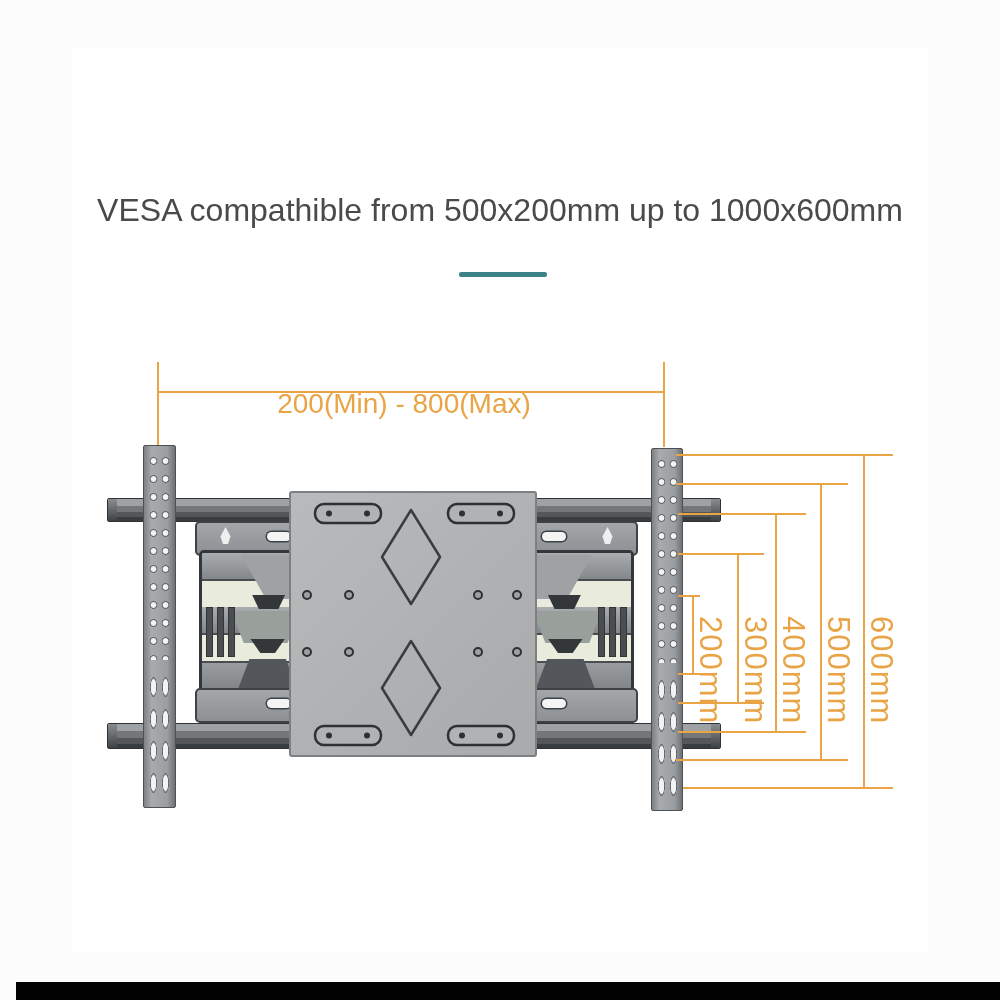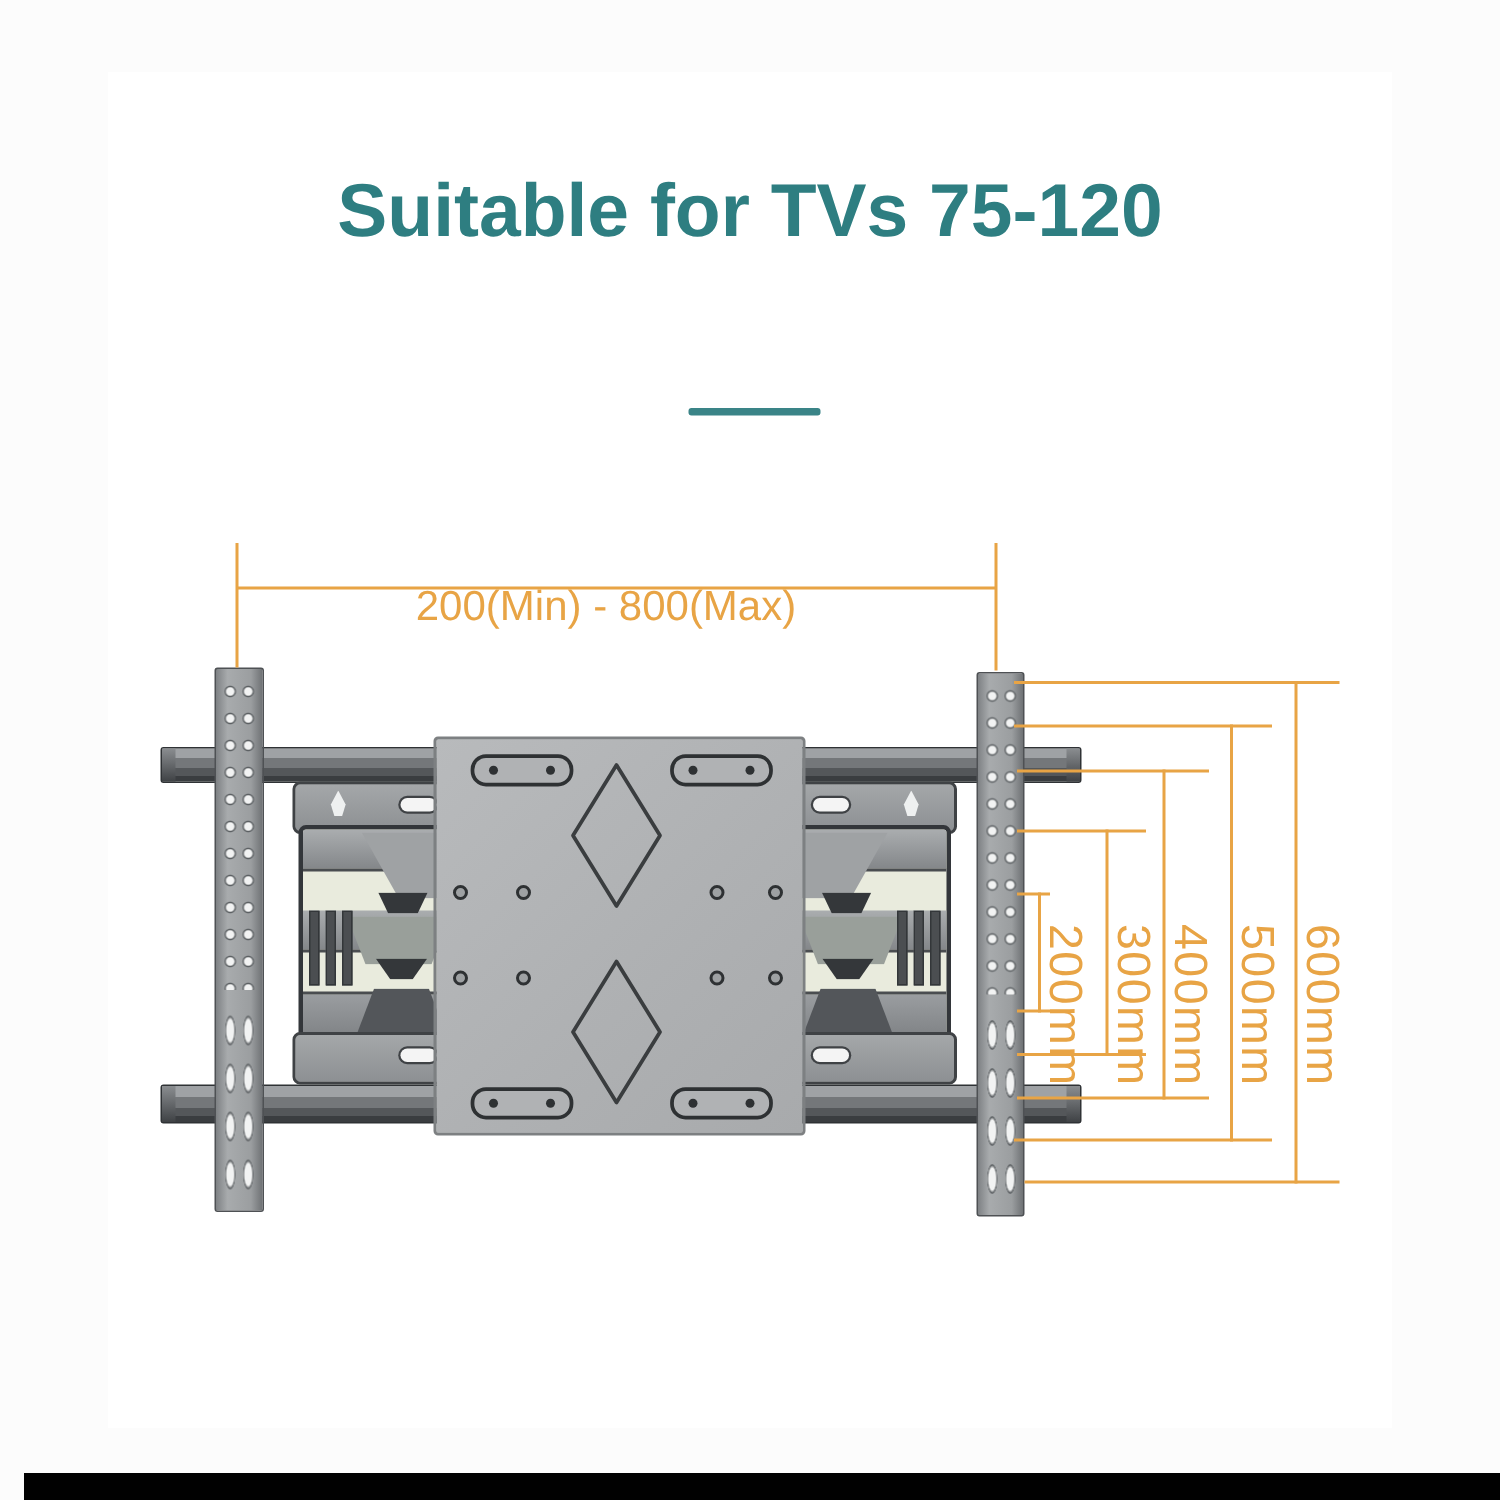--- a/index.html
+++ b/index.html
@@ -75,21 +75,21 @@
 
   .blackbar{position:absolute;left:16px;top:982px;width:984px;height:18px;background:#010101;}
 </style>
 </head>
 <body>
 
 <div id="stage">
 
   <div class="card"></div>
 
-  <h1 class="title">Suitable for TVs 75-120</h1>
+  <p class="subtitle">VESA compathible from 500x200mm up to 1000x600mm</p>
   <div class="divider"></div>
 
   <div>
     <div class="hbar hbar-top"></div>
     <div class="hbar hbar-bot"></div>
 
     <div class="arm arm-left">
       <div class="bk bk-top">
         <span class="drop"></span>
         <span class="pill"></span>

